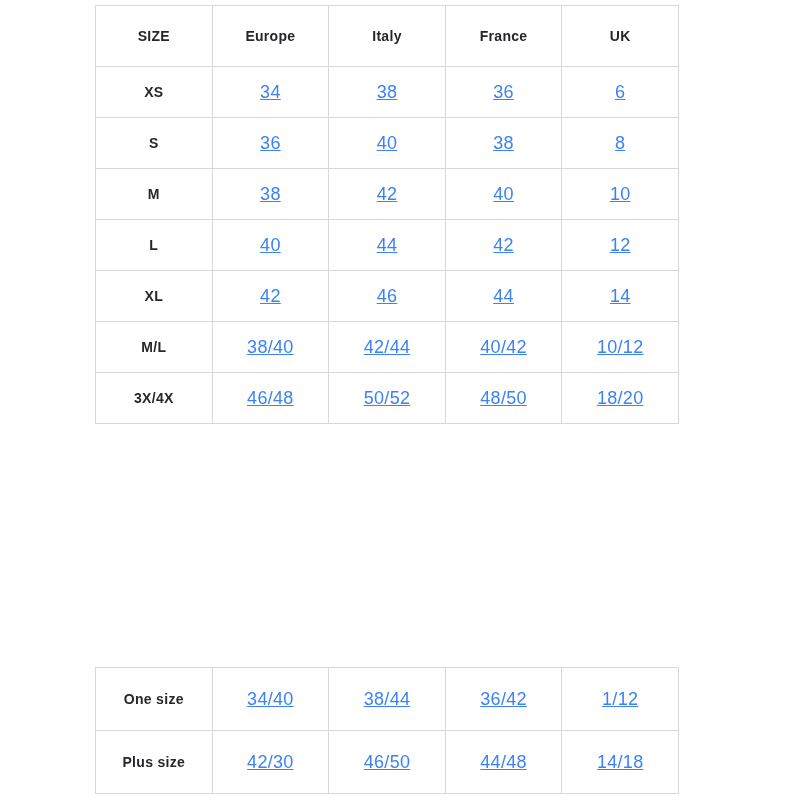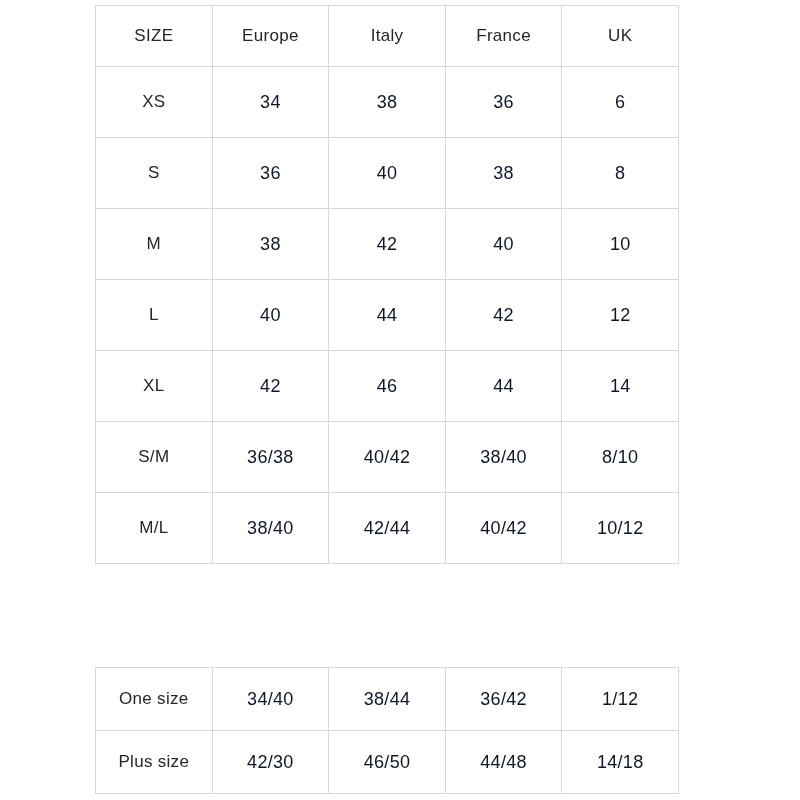--- a/index.html
+++ b/index.html
@@ -25,33 +25,34 @@
   .size-chart { position: absolute; left: 95px; top: 5px; }
   .special-chart { position: absolute; left: 95px; top: 667px; padding-left: 10px; }
   th, td {
     border: 1px solid #d8d8d8;
     text-align: center;
     vertical-align: middle;
     width: 20%;
     padding: 0;
   }
   .size-chart thead th { height: 61px; }
-  .size-chart tbody th, .size-chart tbody td { height: 71px; }
+  .size-chart tbody th, .size-chart tbody td { height: 51px; }
   .special-chart tbody th, .special-chart tbody td { height: 63px; }
   th {
-    font-weight: normal;
-    font-size: 17px;
+    font-weight: bold;
+    font-size: 14px;
     color: #26262b;
     letter-spacing: 0.3px;
   }
   td {
     font-weight: normal;
     font-size: 18px;
-    color: #0f172a;
+    color: #3b82f6;
     letter-spacing: 0.3px;
+    text-decoration: underline;
   }
 </style>
 </head>
 <body>
 
 <div class="page">
 
   <table class="size-chart">
     <thead>
       <tr>
@@ -92,32 +93,32 @@
         <td>12</td>
       </tr>
       <tr>
         <th>XL</th>
         <td>42</td>
         <td>46</td>
         <td>44</td>
         <td>14</td>
       </tr>
       <tr>
-        <th>S/M</th>
-        <td>36/38</td>
-        <td>40/42</td>
-        <td>38/40</td>
-        <td>8/10</td>
-      </tr>
-      <tr>
         <th>M/L</th>
         <td>38/40</td>
         <td>42/44</td>
         <td>40/42</td>
         <td>10/12</td>
+      </tr>
+      <tr>
+        <th>3X/4X</th>
+        <td>46/48</td>
+        <td>50/52</td>
+        <td>48/50</td>
+        <td>18/20</td>
       </tr>
     </tbody>
   </table>
 
   <table class="special-chart">
     <tbody>
       <tr>
         <th>One size</th>
         <td>34/40</td>
         <td>38/44</td>

